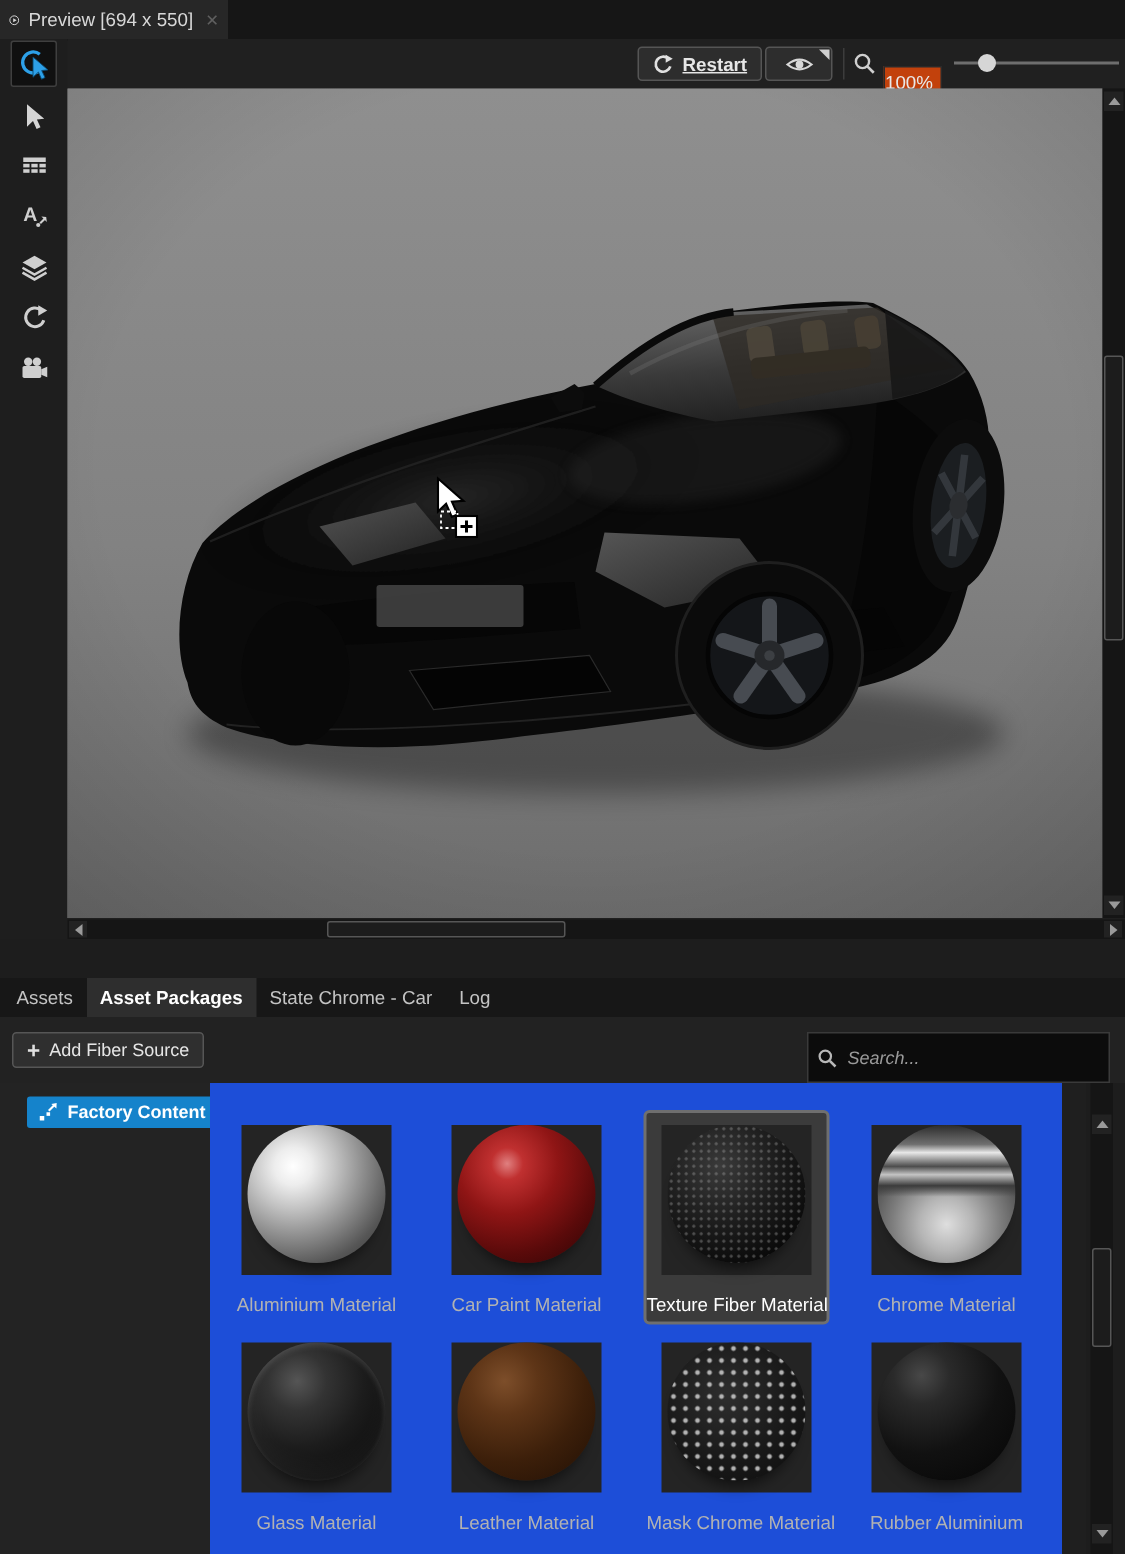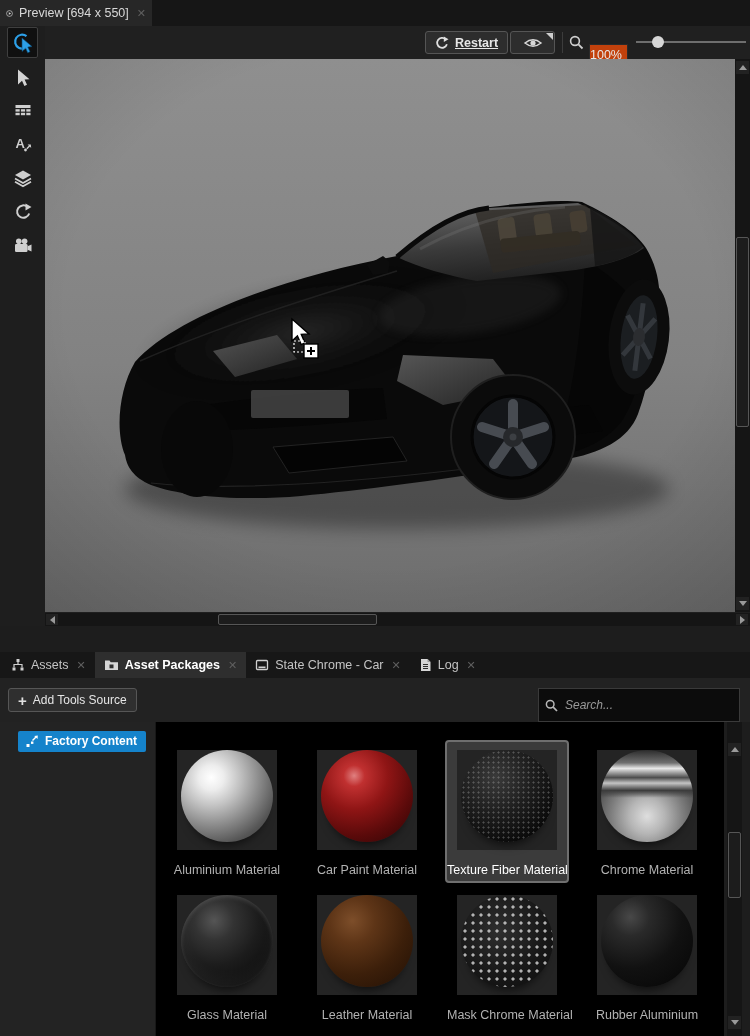--- a/index.html
+++ b/index.html
@@ -36,33 +36,33 @@
   .tri{width:0;height:0;}
   .tri.up{border-left:4px solid transparent;border-right:4px solid transparent;border-bottom:5px solid #9a9a9a;}
   .tri.down{border-left:4px solid transparent;border-right:4px solid transparent;border-top:5px solid #9a9a9a;}
   .tri.left{border-top:4px solid transparent;border-bottom:4px solid transparent;border-right:5px solid #9a9a9a;}
   .tri.right{border-top:4px solid transparent;border-bottom:4px solid transparent;border-left:5px solid #9a9a9a;}
   .scroll-thumb{position:absolute;border:1px solid #565656;border-radius:2px;background:rgba(255,255,255,0.03);box-sizing:border-box;}
   
   .gap-strip{position:absolute;left:0;top:626px;width:750px;height:26px;background:#1d1d1d;}
   
   .bottom-tabbar{position:absolute;left:0;top:652px;width:750px;height:26px;background:#171717;display:flex;align-items:stretch;padding-left:2px;}
-  .btab{display:flex;align-items:center;gap:6px;padding:0 9px;font-size:12.5px;color:#c4c4c4;}
+  .btab{display:flex;align-items:center;gap:6px;padding:0 9px;font-size:12.5px;color:#c4c4c4;flex-direction:column;}
   .btab.active{background:#2e2e2e;color:#fff;font-weight:bold;}
   
   .asset-toolbar{position:absolute;left:0;top:678px;width:750px;height:44px;background:#222;}
   .add-btn{position:absolute;left:8px;top:10px;font-weight:normal;font-size:12px;background:#2f2f2f;border:1px solid #565656;height:24px;}
   .add-btn .plus{font-size:15px;font-weight:bold;color:#e0e0e0;line-height:1;}
   .search-box{position:absolute;left:538px;top:10px;width:202px;height:34px;background:#0c0c0c;border:1px solid #3a3a3a;box-sizing:border-box;display:flex;align-items:center;gap:5px;padding:0 6px;}
   .search-box input{flex:1;background:transparent;border:none;outline:none;color:#cfcfcf;font-size:12px;font-style:italic;font-family:inherit;}
   .search-box input::placeholder{color:#9a9a9a;font-style:italic;}
   
   .src-sidebar{position:absolute;left:0;top:722px;width:156px;height:314px;background:#232323;border-right:1px solid #181818;box-sizing:border-box;}
   .src-item{position:absolute;left:18px;top:9px;display:flex;align-items:center;gap:6px;background:#1583cb;color:#fff;font-size:12px;font-weight:bold;padding:3px 9px 4px 7px;border-radius:2px;}
-  .materials-panel{position:absolute;left:156px;top:722px;width:568px;height:314px;background:#000000;overflow:hidden;}
+  .materials-panel{position:absolute;left:140px;top:722px;width:568px;height:314px;background:#1d4ed8;overflow:hidden;}
   .materials-grid{position:absolute;left:9px;top:18px;display:grid;grid-template-columns:repeat(4,124px);column-gap:16px;row-gap:2px;}
   .tile{width:124px;height:143px;border:2px solid transparent;border-radius:4px;box-sizing:border-box;text-align:center;}
   .tile.selected{background:#3b3b3b;border-color:#6f6f6f;}
   .tile .thumb{width:100px;height:100px;margin:8px auto 0;background:#242424;position:relative;}
   .sphere{width:92px;height:92px;border-radius:50%;margin:4px auto 0;box-shadow:0 10px 10px -7px rgba(0,0,0,.6);}
   .tile-label{margin-top:13px;font-size:12.5px;color:#b2b2b2;white-space:nowrap;}
   .tile.selected .tile-label{color:#fff;}
   .s-aluminium{background:radial-gradient(circle at 33% 30%,#ffffff 0%,#ededed 14%,#c2c2c2 32%,#8f8f8f 52%,#565656 75%,#303030 100%);}
   .s-carpaint{background:radial-gradient(circle at 36% 28%,#e08080 0%,#c03030 12%,#8f1515 38%,#5a0a0a 68%,#2a0404 100%);}
   .s-carbonfiber{background-image:radial-gradient(rgba(170,170,170,.38) .8px,rgba(0,0,0,0) 1.3px),radial-gradient(circle at 38% 30%,#3a3a3a 0%,#1f1f1f 40%,#0a0a0a 78%,#000 100%);background-size:5px 5px,100% 100%;}
@@ -328,21 +328,21 @@
           <path d="M4 6.5 h5 M4 8.5 h5 M4 10.5 h5" stroke="#2e2e2e" stroke-width="1"></path>
         </svg>
       <span>Log</span>
       <span class="tab-close">✕</span>
     </div>
   </div>
 
   <div class="asset-toolbar">
     <div class="btn add-btn">
       <span class="plus">+</span>
-      <span>Add Tools Source</span>
+      <span>Add Fiber Source</span>
     </div>
     <div class="search-box">
       <svg width="13" height="13" viewBox="0 0 13 13">
           <circle cx="5.2" cy="5.2" r="3.8" fill="none" stroke="#b8b8b8" stroke-width="1.5"></circle>
           <line x1="8.2" y1="8.2" x2="12" y2="12" stroke="#b8b8b8" stroke-width="1.7"></line>
         </svg>
       <input type="text" placeholder="Search..." style="">
     </div>
   </div>
 

